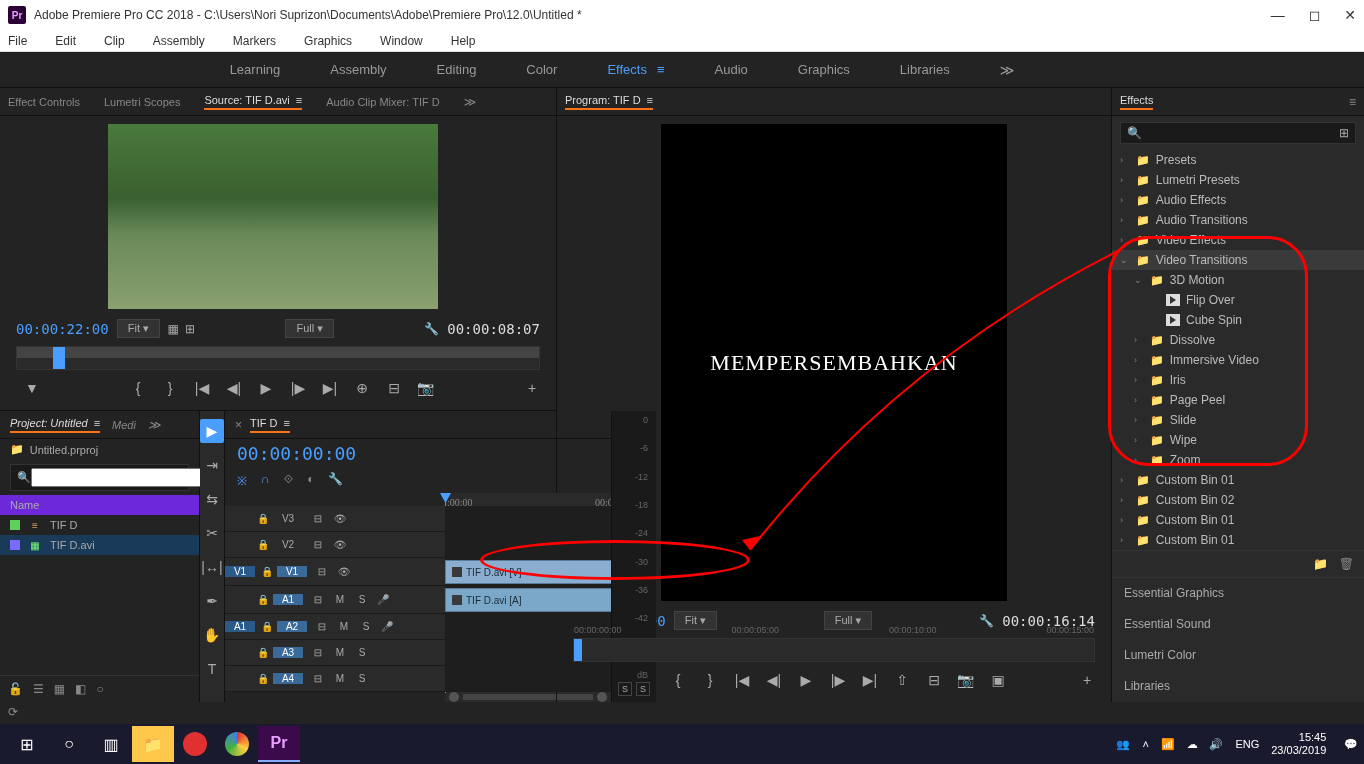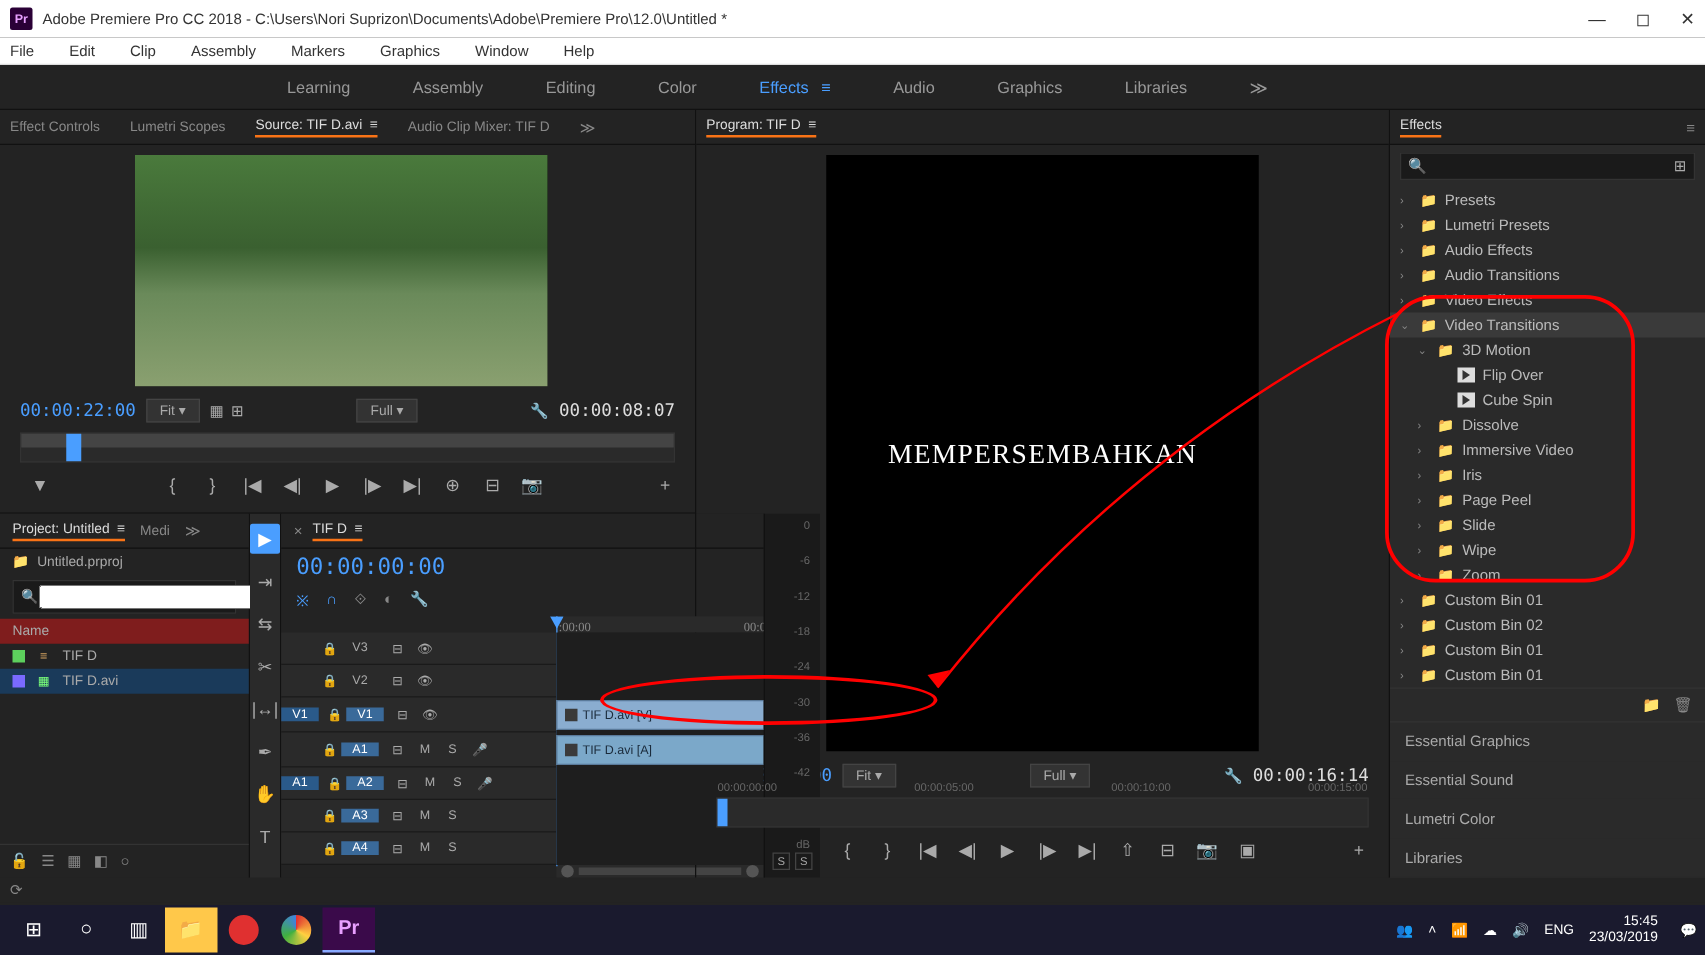--- a/index.html
+++ b/index.html
@@ -51,26 +51,26 @@
 .time-ruler .in-out { position: absolute; top: 0; left: 0; width: 100%; height: 50%; background: #444; }
 
 .transport { display: flex; align-items: center; justify-content: center; gap: 12px; padding: 6px; }
 .transport span { cursor: pointer; color: #aaa; font-size: 14px; width: 20px; text-align: center; }
 .transport .plus { margin-left: auto; }
 .transport .mark-first { margin-right: auto; margin-left: 8px; }
 
 .bottom-area { display: flex; height: 290px; border-top: 1px solid #111; }
 
 .project-panel { width: 200px; background: #232323; display: flex; flex-direction: column; border-right: 1px solid #111; }
-.project-header { padding: 6px 10px; display: flex; align-items: center; gap: 12px; }
+.project-header { padding: 6px 10px; display: flex; align-items: center; gap: 12px; font-style: italic; }
 .project-header .tab.active { color: #ddd; }
 .project-breadcrumb { padding: 4px 10px; display: flex; align-items: center; gap: 6px; font-size: 11px; }
 .project-search { margin: 4px 10px; background: #1a1a1a; border: 1px solid #333; padding: 3px 6px; color: #888; font-size: 11px; display: flex; align-items: center; }
 .project-list { flex: 1; }
-.project-list .col-head { padding: 4px 10px; background: #7f1d1d; color: #aaa; font-size: 11px; }
+.project-list .col-head { padding: 4px 10px; background: #6d28d9; color: #aaa; font-size: 11px; }
 .project-list .item { padding: 4px 10px; display: flex; align-items: center; gap: 8px; font-size: 11px; cursor: pointer; }
 .project-list .item.selected { background: #1a3a5a; }
 .project-list .swatch { width: 10px; height: 10px; }
 .project-list .icon { width: 14px; height: 12px; display: inline-flex; align-items: center; justify-content: center; font-size: 10px; }
 .project-footer { padding: 6px 8px; display: flex; gap: 10px; border-top: 1px solid #333; }
 .project-footer span { cursor: pointer; color: #888; font-size: 12px; }
 
 .tools-panel { width: 44px; background: #2a2a2a; display: flex; flex-direction: column; align-items: center; padding: 8px 0; gap: 10px; border-right: 1px solid #111; }
 .tools-panel .tool { width: 24px; height: 24px; display: flex; align-items: center; justify-content: center; cursor: pointer; color: #aaa; font-size: 14px; }
 .tools-panel .tool.active { background: #4a9eff; color: #fff; border-radius: 2px; }

